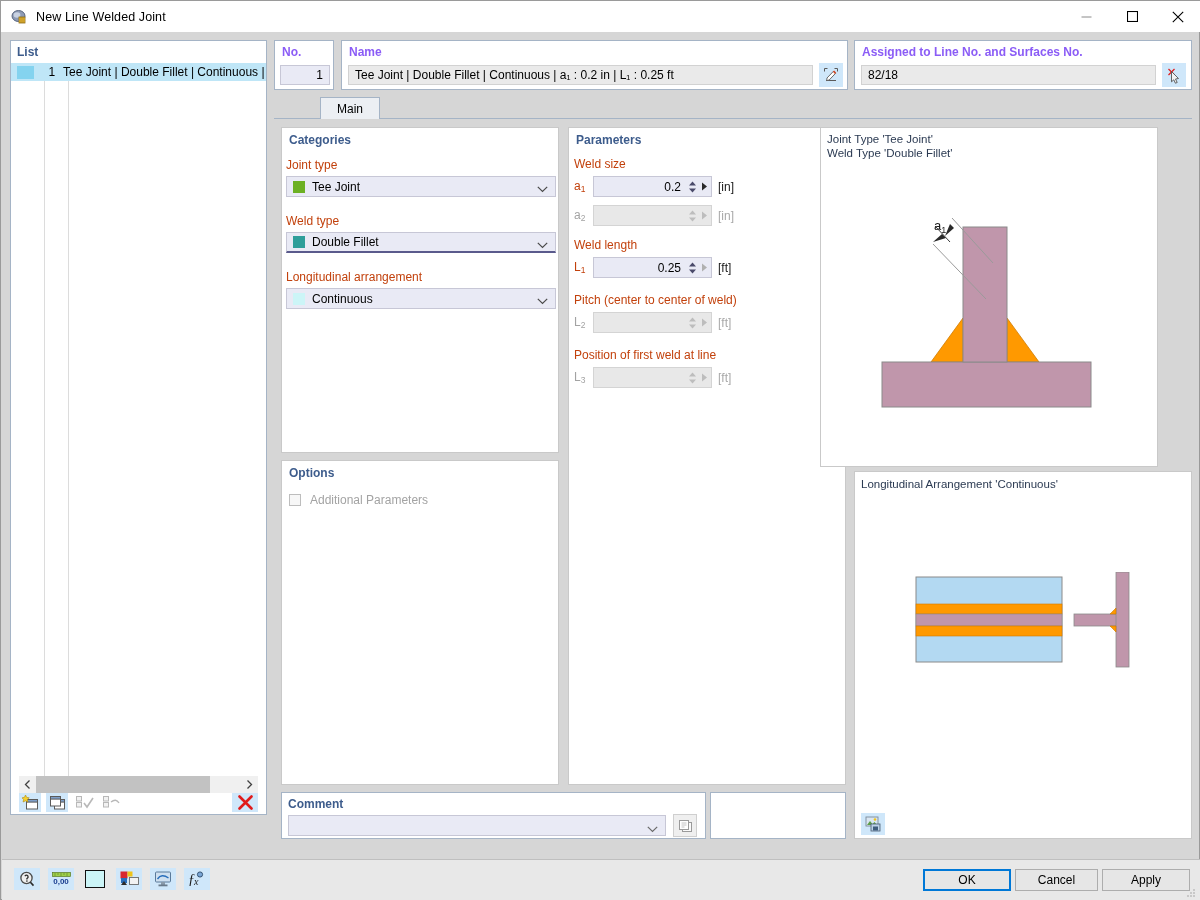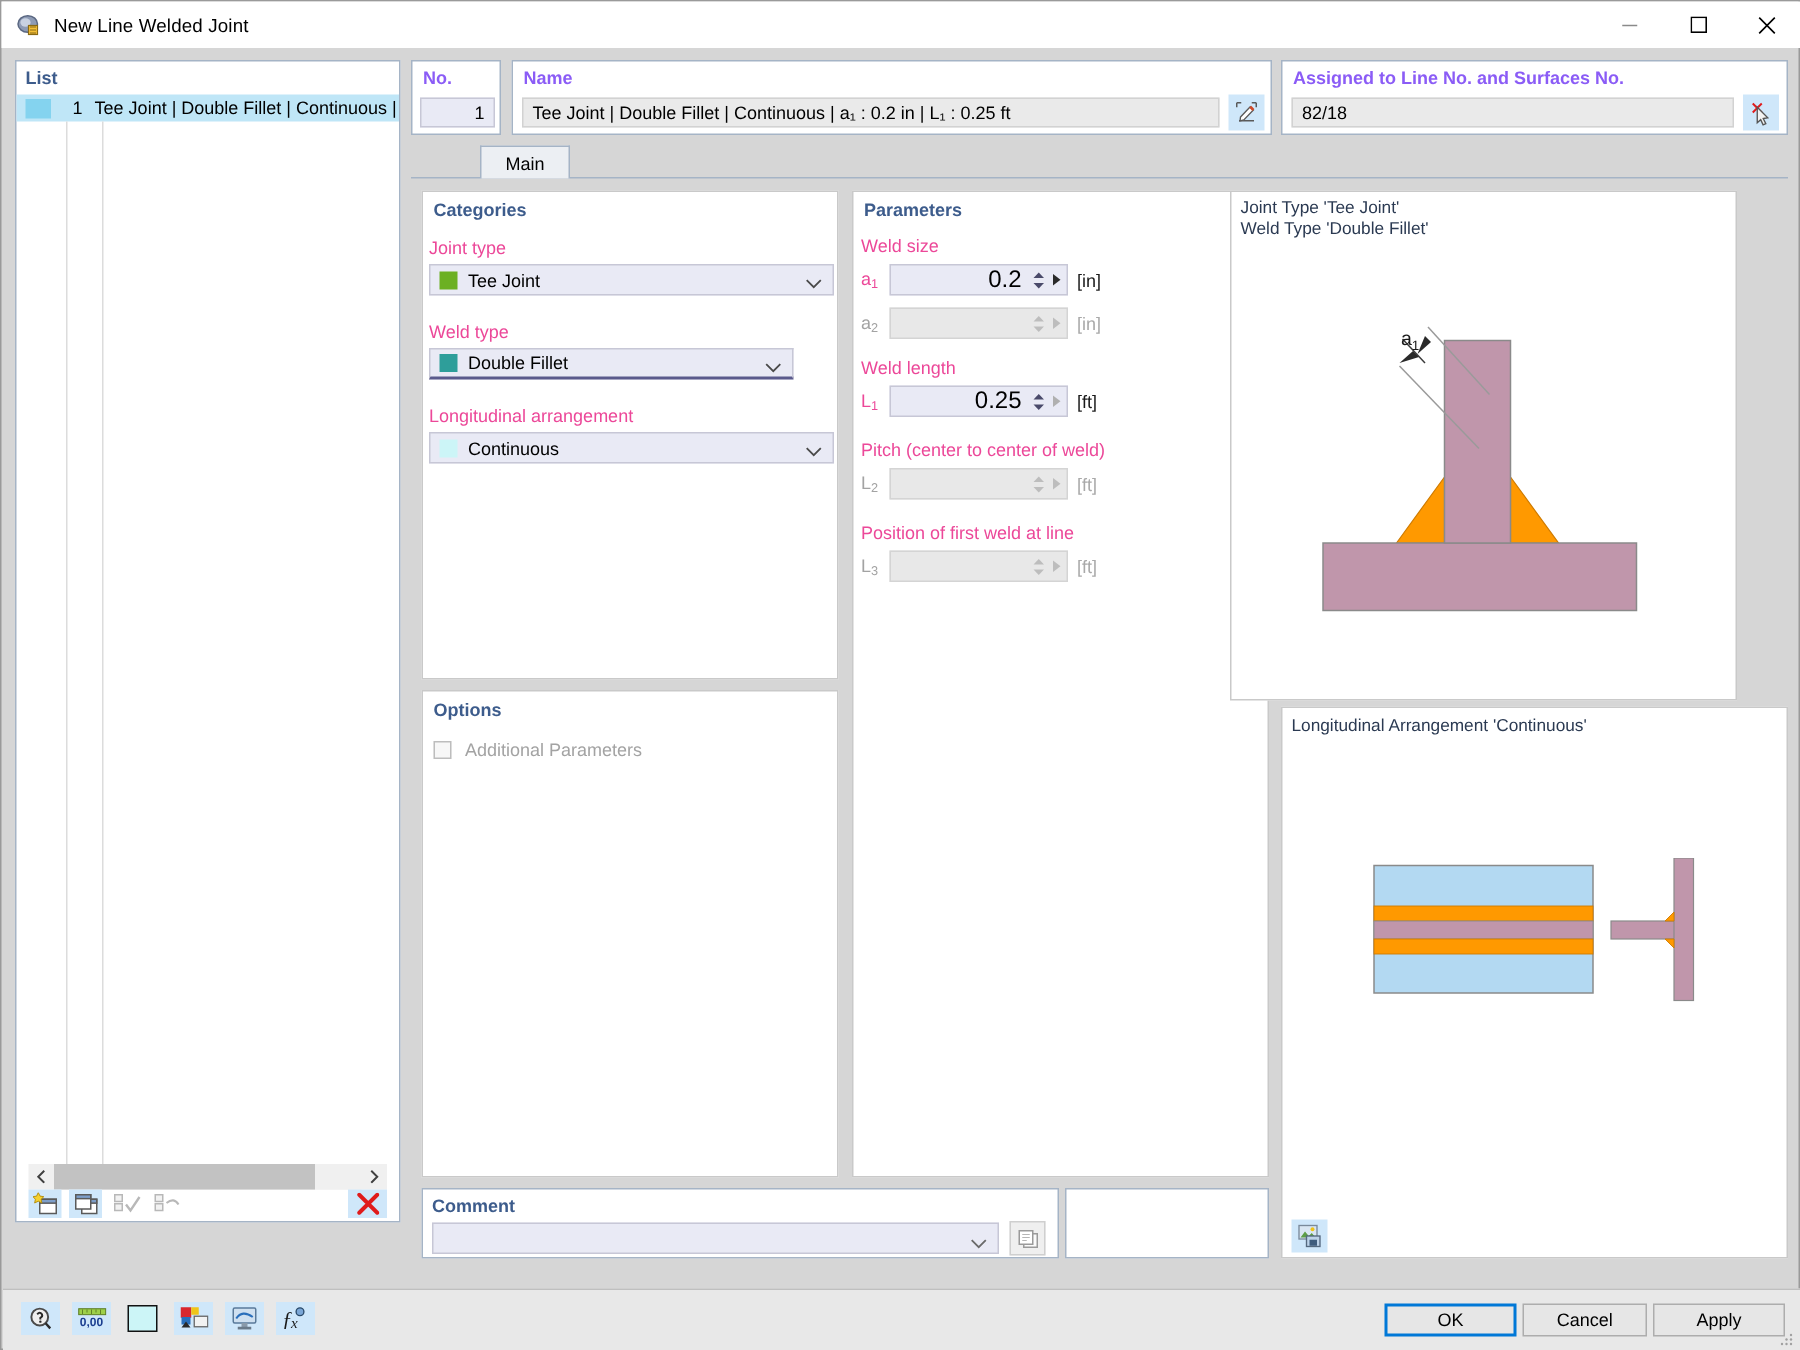--- a/index.html
+++ b/index.html
@@ -60,32 +60,32 @@
   .tab-fill { position:absolute; left:0; top:21px; width:918px; height:1px; background:#a5b4c6; }
 
   
   .cat-panel { position:absolute; left:280px; top:126px; width:278px; height:326px; background:#fff; border:1px solid #c9c9c9; }
   .opt-panel { position:absolute; left:280px; top:459px; width:278px; height:325px; background:#fff; border:1px solid #c9c9c9; }
   .par-panel { position:absolute; left:567px; top:126px; width:278px; height:658px; background:#fff; border:1px solid #c9c9c9; }
   .prev-top { position:absolute; left:819px; top:126px; width:338px; height:340px; background:#fff; border:1px solid #c9c9c9; }
   .prev-bot { position:absolute; left:853px; top:470px; width:338px; height:368px; background:#fff; border:1px solid #c9c9c9; }
 
   .sec-title { color:#3d5c8c; font-weight:bold; font-size:12px; }
-  .lbl { font-size:12px; color:#ec4899; }
+  .lbl { font-size:12px; color:#c2410c; }
   .lbl.dis { color:#a3a3a3; }
 
   .combo { height:21px; background:#e9eaf5; border:1px solid #c7c7d6; display:flex; align-items:center; position:relative; }
   .combo .sw { width:12px; height:12px; margin-left:6px; flex:none; }
   .combo .txt { margin-left:7px; font-size:12px; }
   .combo .chev { position:absolute; right:7px; top:5px; }
   .combo.focus { border-bottom:2px solid #5a5a8c; }
 
   .spin { height:21px; background:#e9eaf5; border:1px solid #c7c7d6; display:flex; align-items:center; position:relative; }
   .spin.dis { background:#e8e8e8; border:1px solid #d4d4d4; }
-  .spin .v { flex:1; text-align:right; padding-right:5px; font-size:16px; }
+  .spin .v { flex:1; text-align:right; padding-right:5px; font-size:12px; }
   .spin .arrows { width:12px; display:flex; flex-direction:column; align-items:center; justify-content:center; gap:2px; flex:none; }
   .spin .play { width:13px; display:flex; align-items:center; justify-content:center; flex:none; }
   .unit { font-size:12px; color:#1a1a1a; }
   .unit.dis { color:#a9a9a9; }
 
   .chk { width:12px; height:12px; border:1px solid #bdbdbd; background:#f7f7f7; display:inline-block; }
 
   .prev-cap { font-size:11.5px; color:#2b3a52; line-height:14px; }
 
   
@@ -251,21 +251,21 @@
       <span class="sw" style="background:#6cb023"></span>
       <span class="txt">Tee Joint</span>
       <span class="chev">
         <svg width="11" height="7" viewBox="0 0 11 7">
             <path d="M0.8 0.8 L5.5 5.5 L10.2 0.8" fill="none" stroke="#4a4a4a" stroke-width="1.2"></path>
           </svg>
       </span>
     </div>
 
     <div class="lbl" style="position:absolute;left:4px;top:86px">Weld type</div>
-    <div class="combo focus" style="position:absolute;left:4px;top:104px;width:243px">
+    <div class="combo focus" style="position:absolute;left:4px;top:104px;width:270px">
       <span class="sw" style="background:#2e9e9a"></span>
       <span class="txt">Double Fillet</span>
       <span class="chev">
         <svg width="11" height="7" viewBox="0 0 11 7">
             <path d="M0.8 0.8 L5.5 5.5 L10.2 0.8" fill="none" stroke="#4a4a4a" stroke-width="1.2"></path>
           </svg>
       </span>
     </div>
 
     <div class="lbl" style="position:absolute;left:4px;top:142px">Longitudinal arrangement</div>

